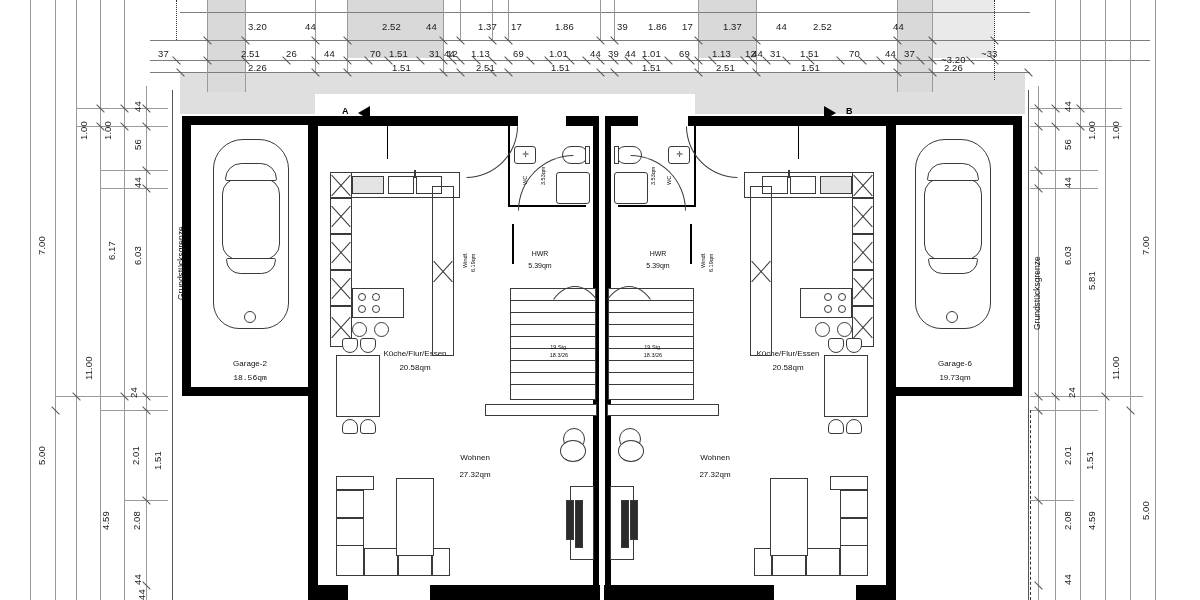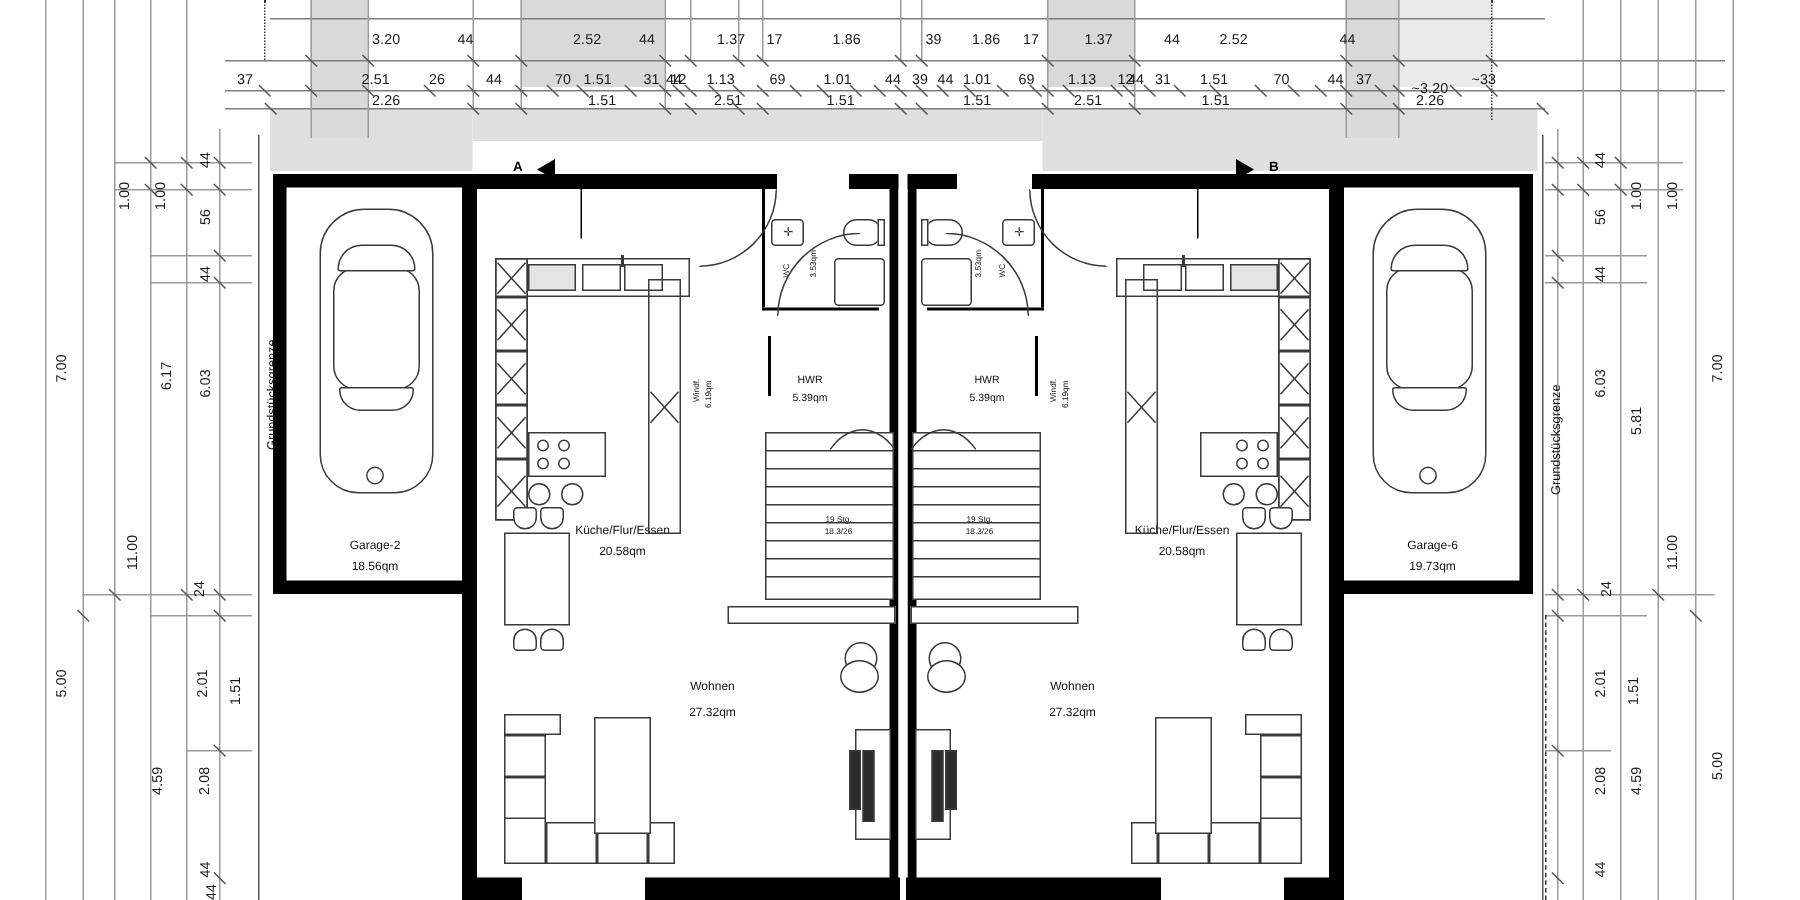--- a/index.html
+++ b/index.html
@@ -155,21 +155,21 @@
   <div class="wall" style="left:593px;top:116px;width:6px;height:484px;"></div>
   <div class="wall" style="left:605px;top:116px;width:6px;height:484px;"></div>
   <div class="ln vl" style="left:599px;top:116px;height:484px;background:#fff;width:6px;"></div>
 
   <div class="wall" style="left:308px;top:585px;width:40px;height:15px;"></div>
   <div class="wall" style="left:430px;top:585px;width:170px;height:15px;"></div>
   <div class="wall" style="left:604px;top:585px;width:170px;height:15px;"></div>
   <div class="wall" style="left:856px;top:585px;width:40px;height:15px;"></div>
 
   <div class="roomtxt" style="left:200px;top:358px;width:100px;">Garage-2</div>
-  <div class="roomtxt" style="left:200px;top:372px;width:100px;">18.56qm</div>
+  <div class="roomtxt" style="left:200px;top:372px;width:100px;font-family:Liberation Mono, monospace;">18.56qm</div>
 
   <div class="furn soft" style="left:213px;top:139px;width:76px;height:190px;border-radius:30px 30px 26px 26px;"></div>
   <div class="furn soft" style="left:222px;top:178px;width:58px;height:82px;border-radius:16px;"></div>
   <div class="furn" style="left:225px;top:163px;width:52px;height:18px;border-radius:18px 18px 2px 2px;"></div>
   <div class="furn" style="left:226px;top:258px;width:50px;height:16px;border-radius:2px 2px 16px 16px;"></div>
   <div class="furn round" style="left:244px;top:311px;width:12px;height:12px;"></div>
 
   <div class="roomtxt" style="left:905px;top:358px;width:100px;">Garage-6</div>
   <div class="roomtxt" style="left:905px;top:372px;width:100px;">19.73qm</div>
   <div class="furn soft" style="left:915px;top:139px;width:76px;height:190px;border-radius:30px 30px 26px 26px;"></div>

